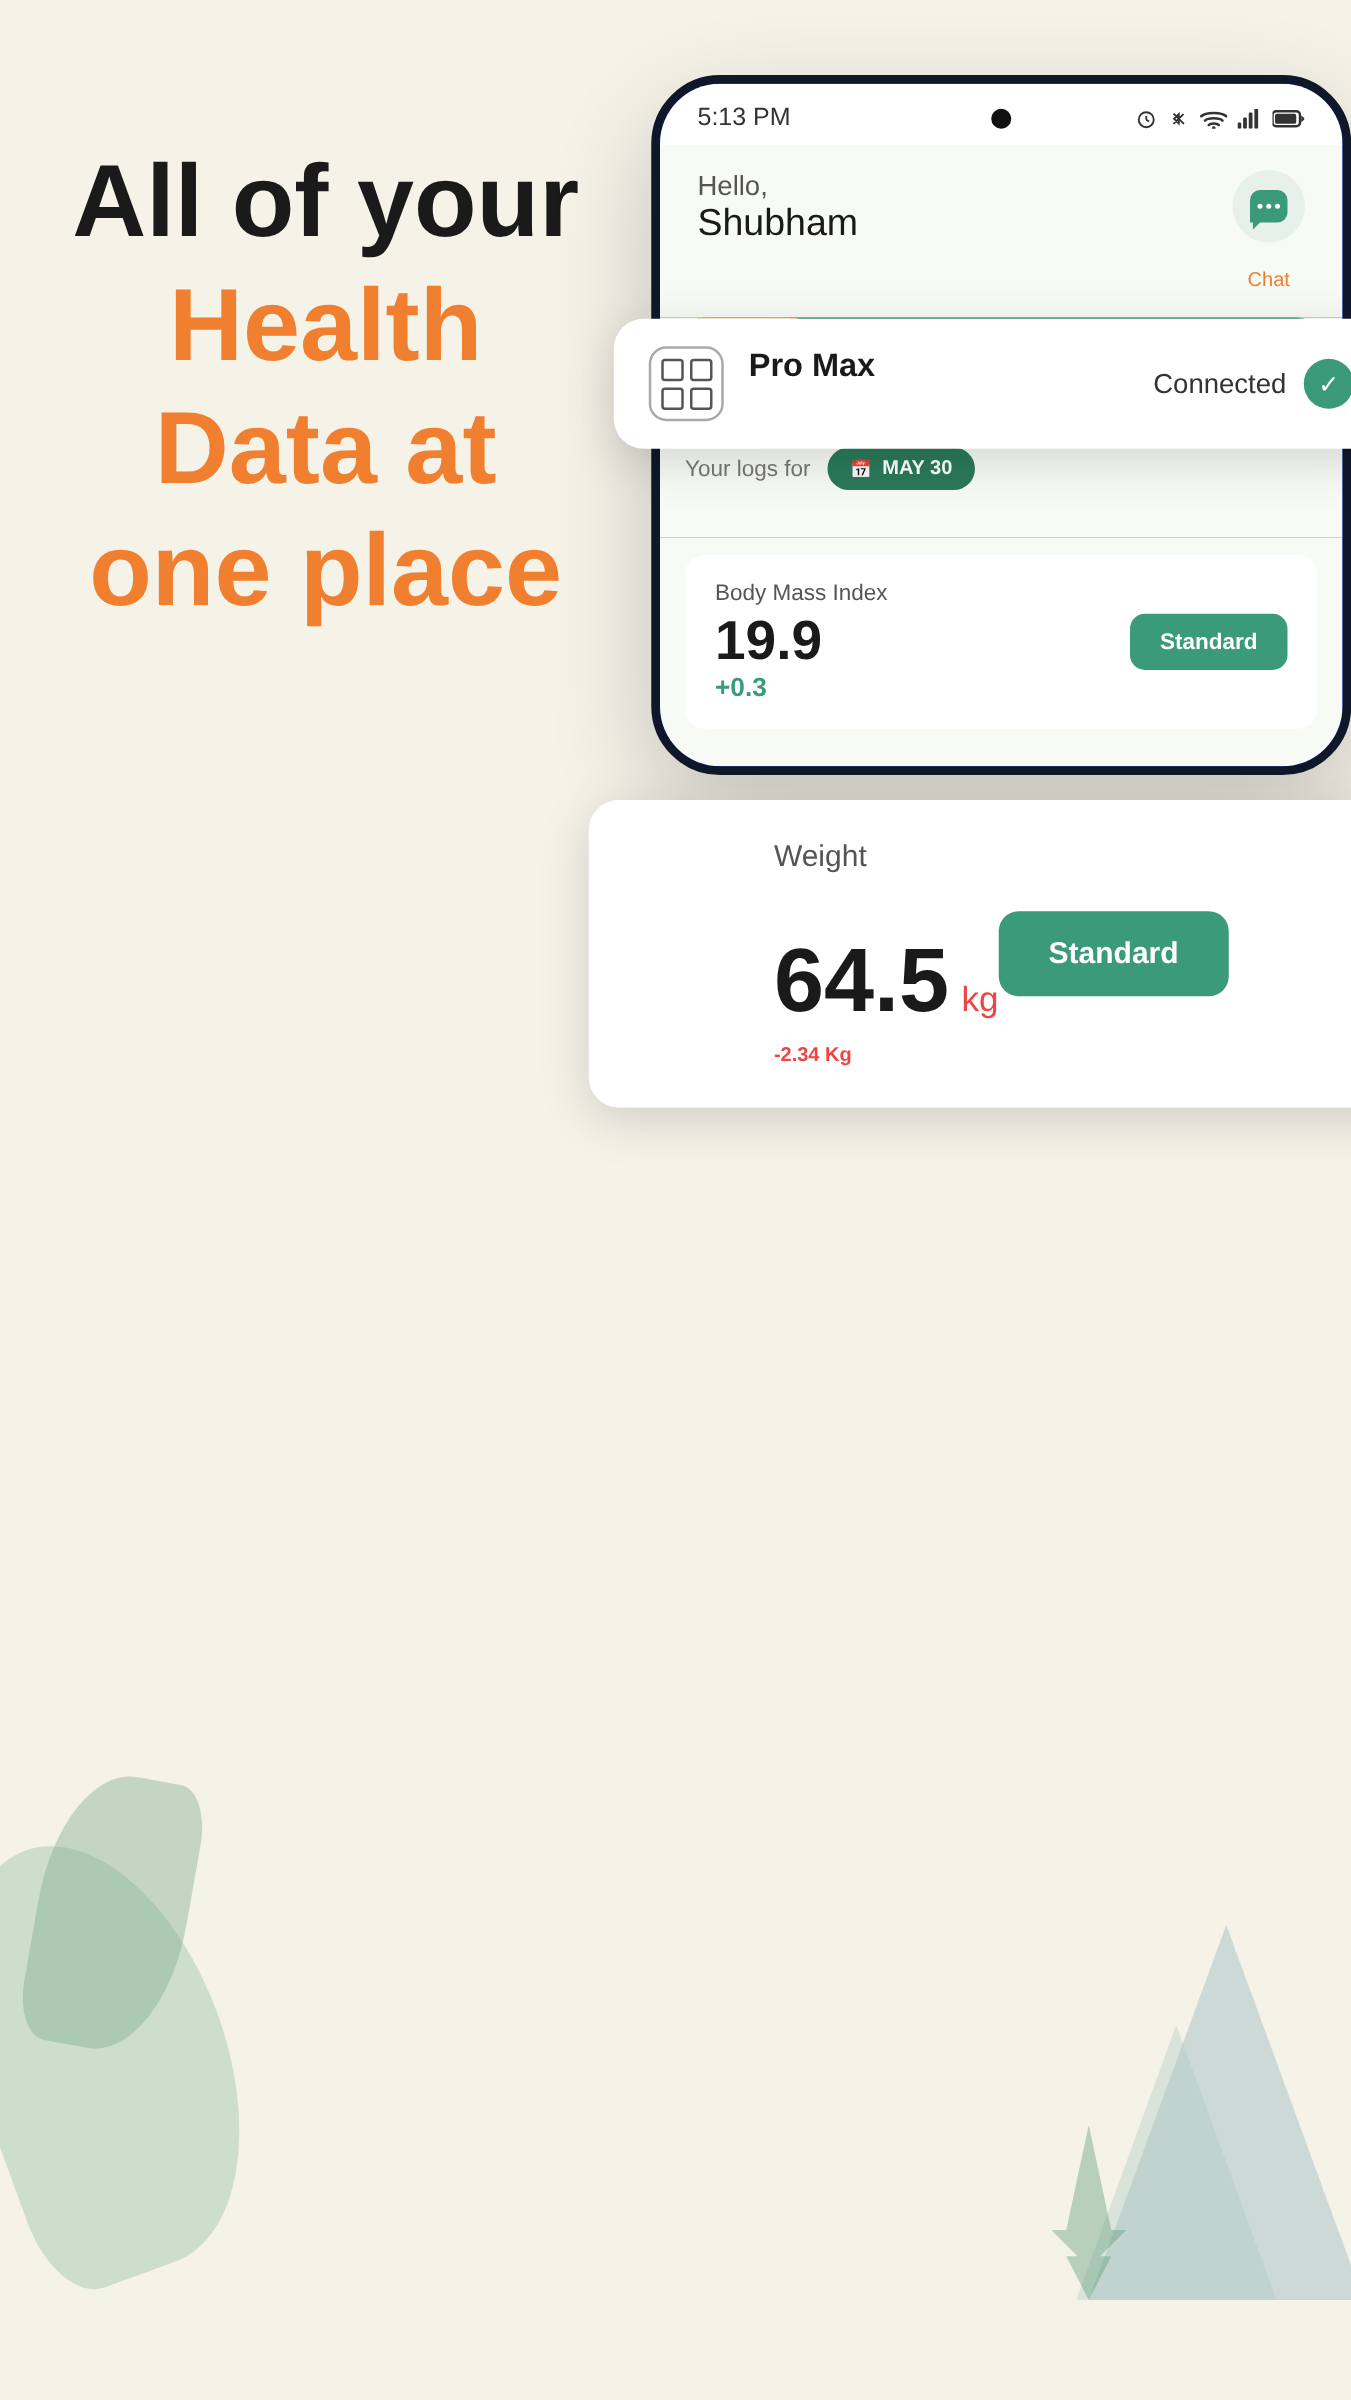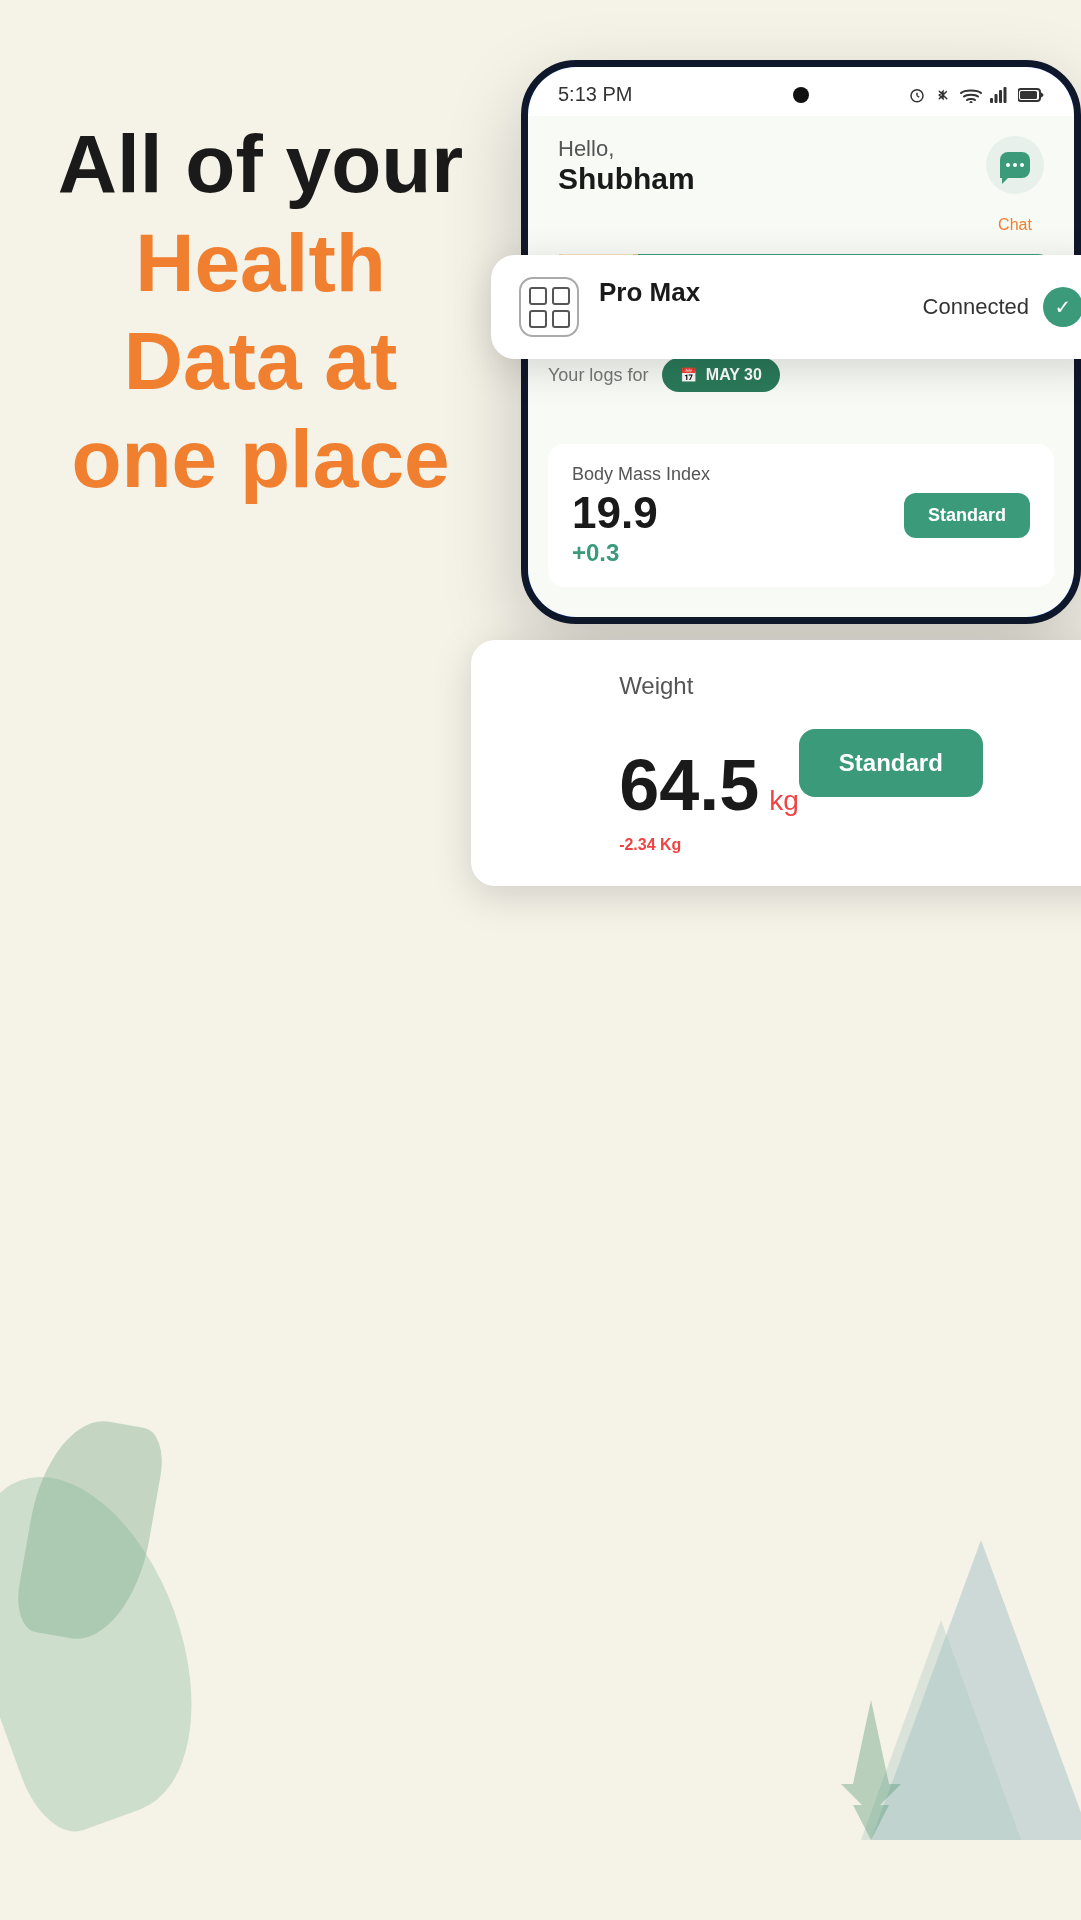--- a/index.html
+++ b/index.html
@@ -149,21 +149,21 @@
       align-items: flex-start;
       padding: 20px 30px 20px;
       background: #f8faf5;
     }
     .greeting-text {
       font-size: 22px;
       color: #555;
     }
     .greeting-name {
       font-size: 30px;
-      font-weight: 700;
+      font-weight: 400;
       color: #1a1a1a;
     }
     .chat-button {
       display: flex;
       flex-direction: column;
       align-items: center;
       gap: 22px;
     }
     .chat-icon-circle {
       width: 58px;
@@ -414,21 +414,21 @@
       color: #555;
       margin-bottom: 6px;
     }
     .bmi-value {
       font-size: 44px;
       font-weight: 800;
       color: #1a1a1a;
       line-height: 1;
     }
     .bmi-change {
-      font-size: 24px;
+      font-size: 21px;
       color: #3a9a7a;
       font-weight: 600;
       margin-top: 4px;
     }
     .standard-button-sm {
       background: #3a9a7a;
       color: #fff;
       border: none;
       border-radius: 12px;
       padding: 12px 24px;

